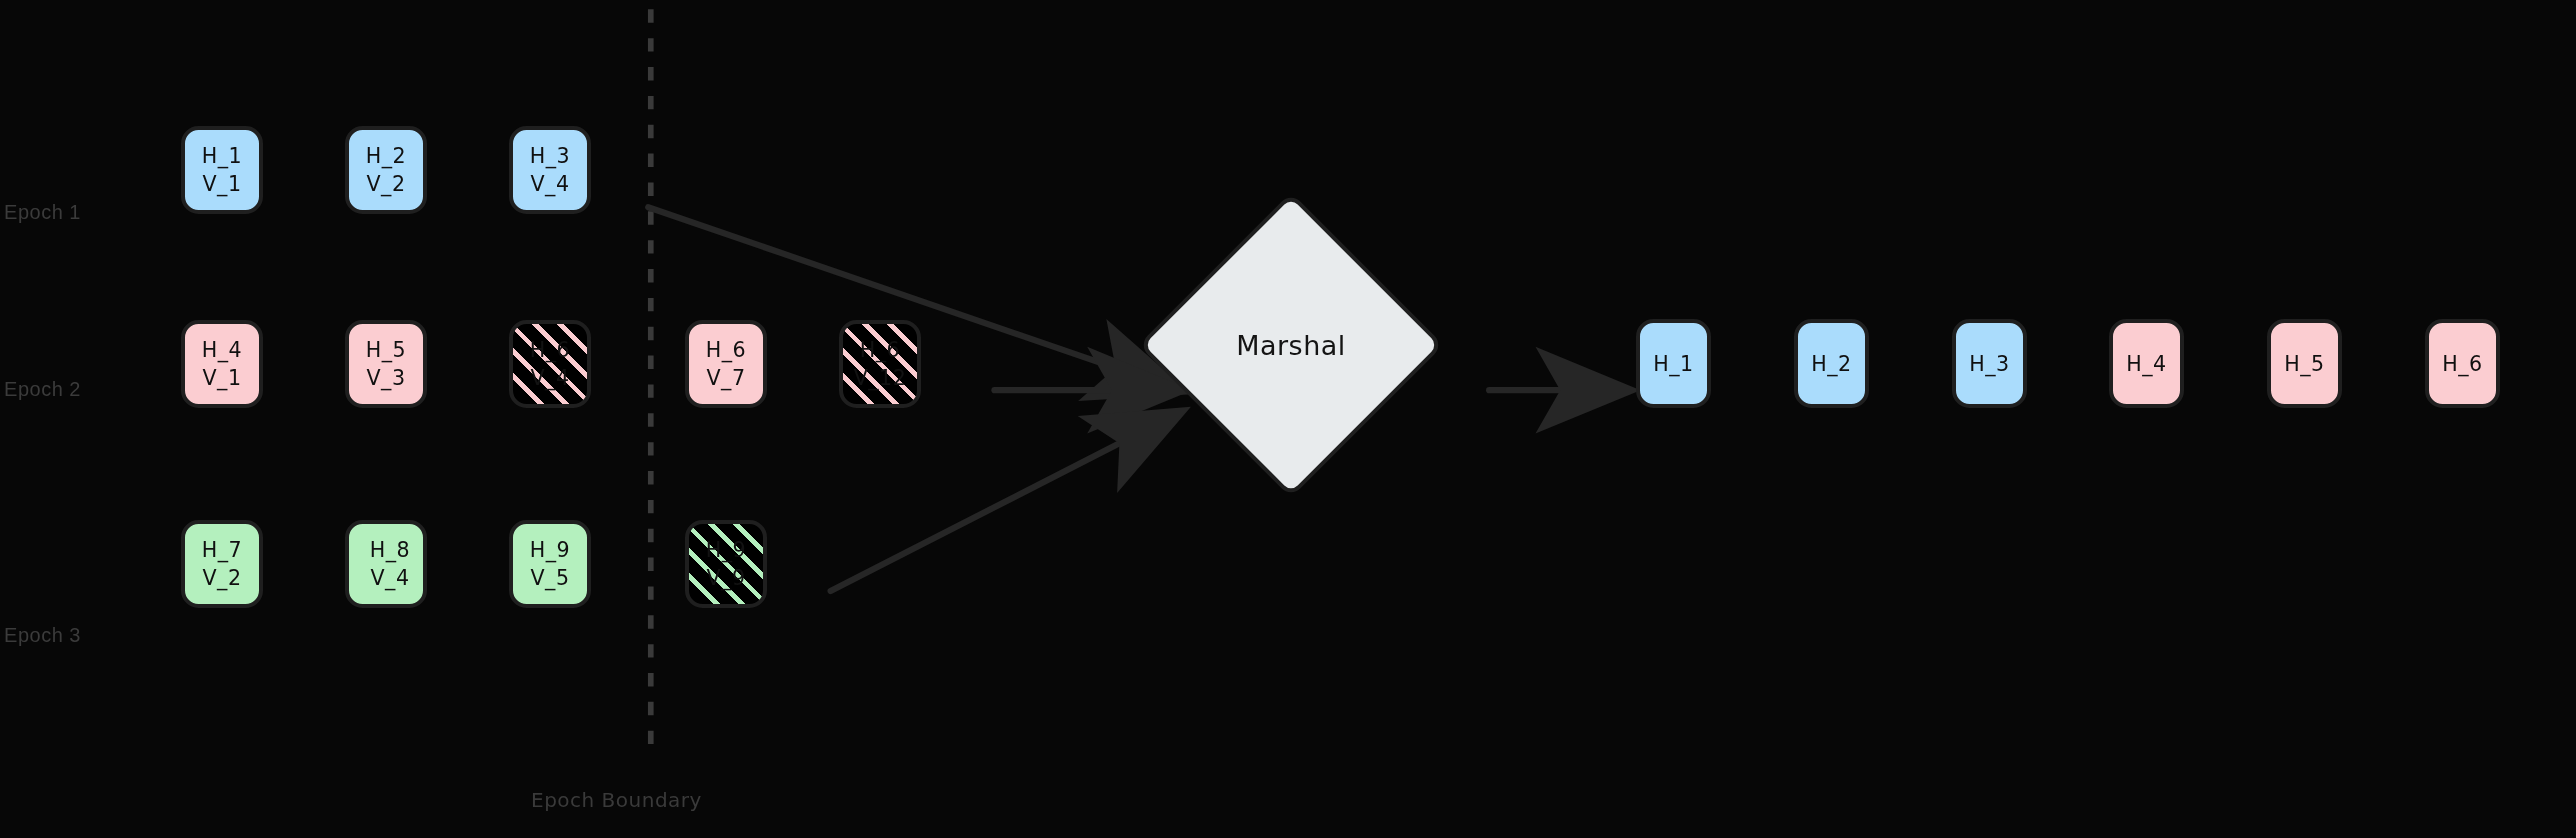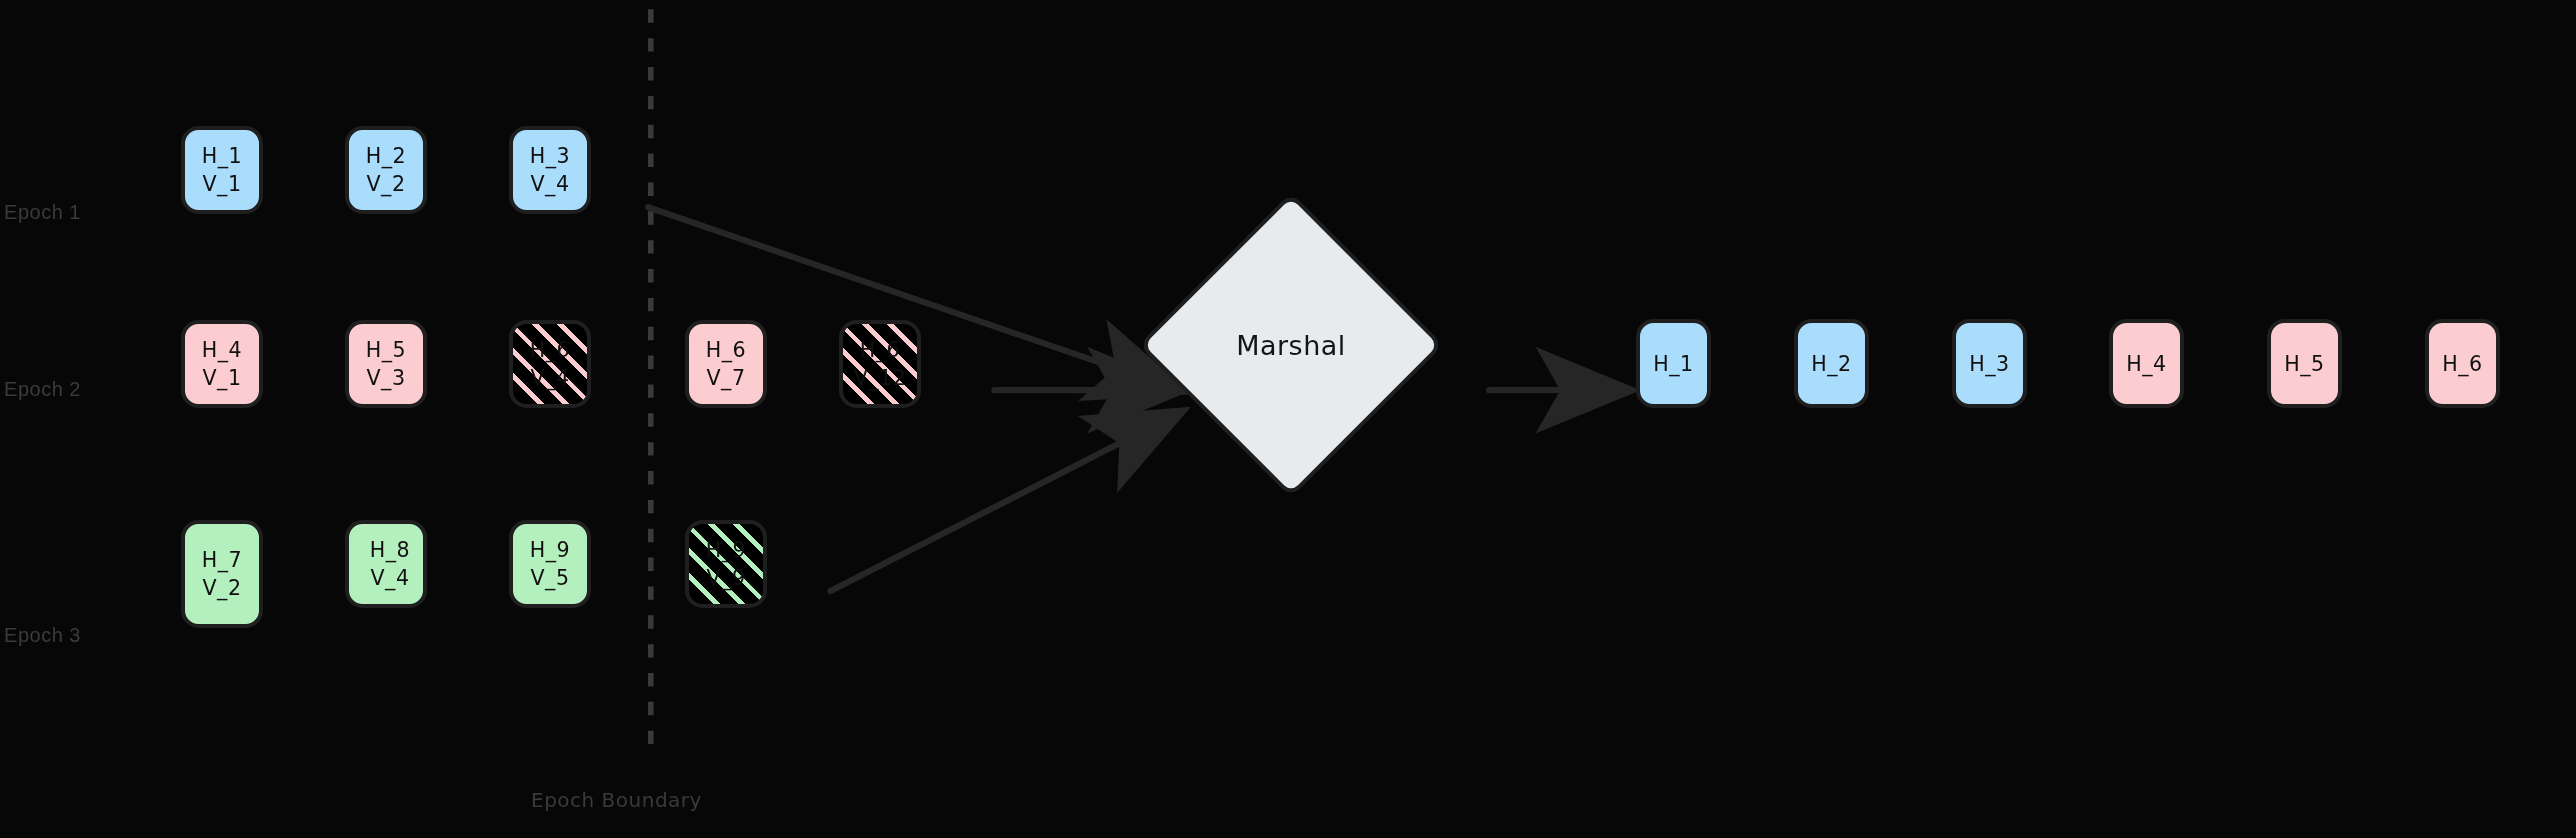--- a/index.html
+++ b/index.html
@@ -109,21 +109,21 @@
   </div>
   <div class="node pink" style="left:685px;top:320px;width:82px;height:88px;">
     <span class="ln">H_6</span>
     <span class="ln">V_7</span>
   </div>
   <div class="node hatch-pink" style="left:839px;top:320px;width:82px;height:88px;">
     <span class="ln">H_6</span>
     <span class="ln">V_12</span>
   </div>
 
-  <div class="node green" style="left:181px;top:520px;width:82px;height:108px;">
+  <div class="node green" style="left:181px;top:520px;width:82px;height:88px;">
     <span class="ln">H_7</span>
     <span class="ln">V_2</span>
   </div>
   <div class="node green" style="left:345px;top:520px;width:82px;height:88px;padding-left:8px;">
     <span class="ln">H_8</span>
     <span class="ln">V_4</span>
   </div>
   <div class="node green" style="left:509px;top:520px;width:82px;height:88px;">
     <span class="ln">H_9</span>
     <span class="ln">V_5</span>

